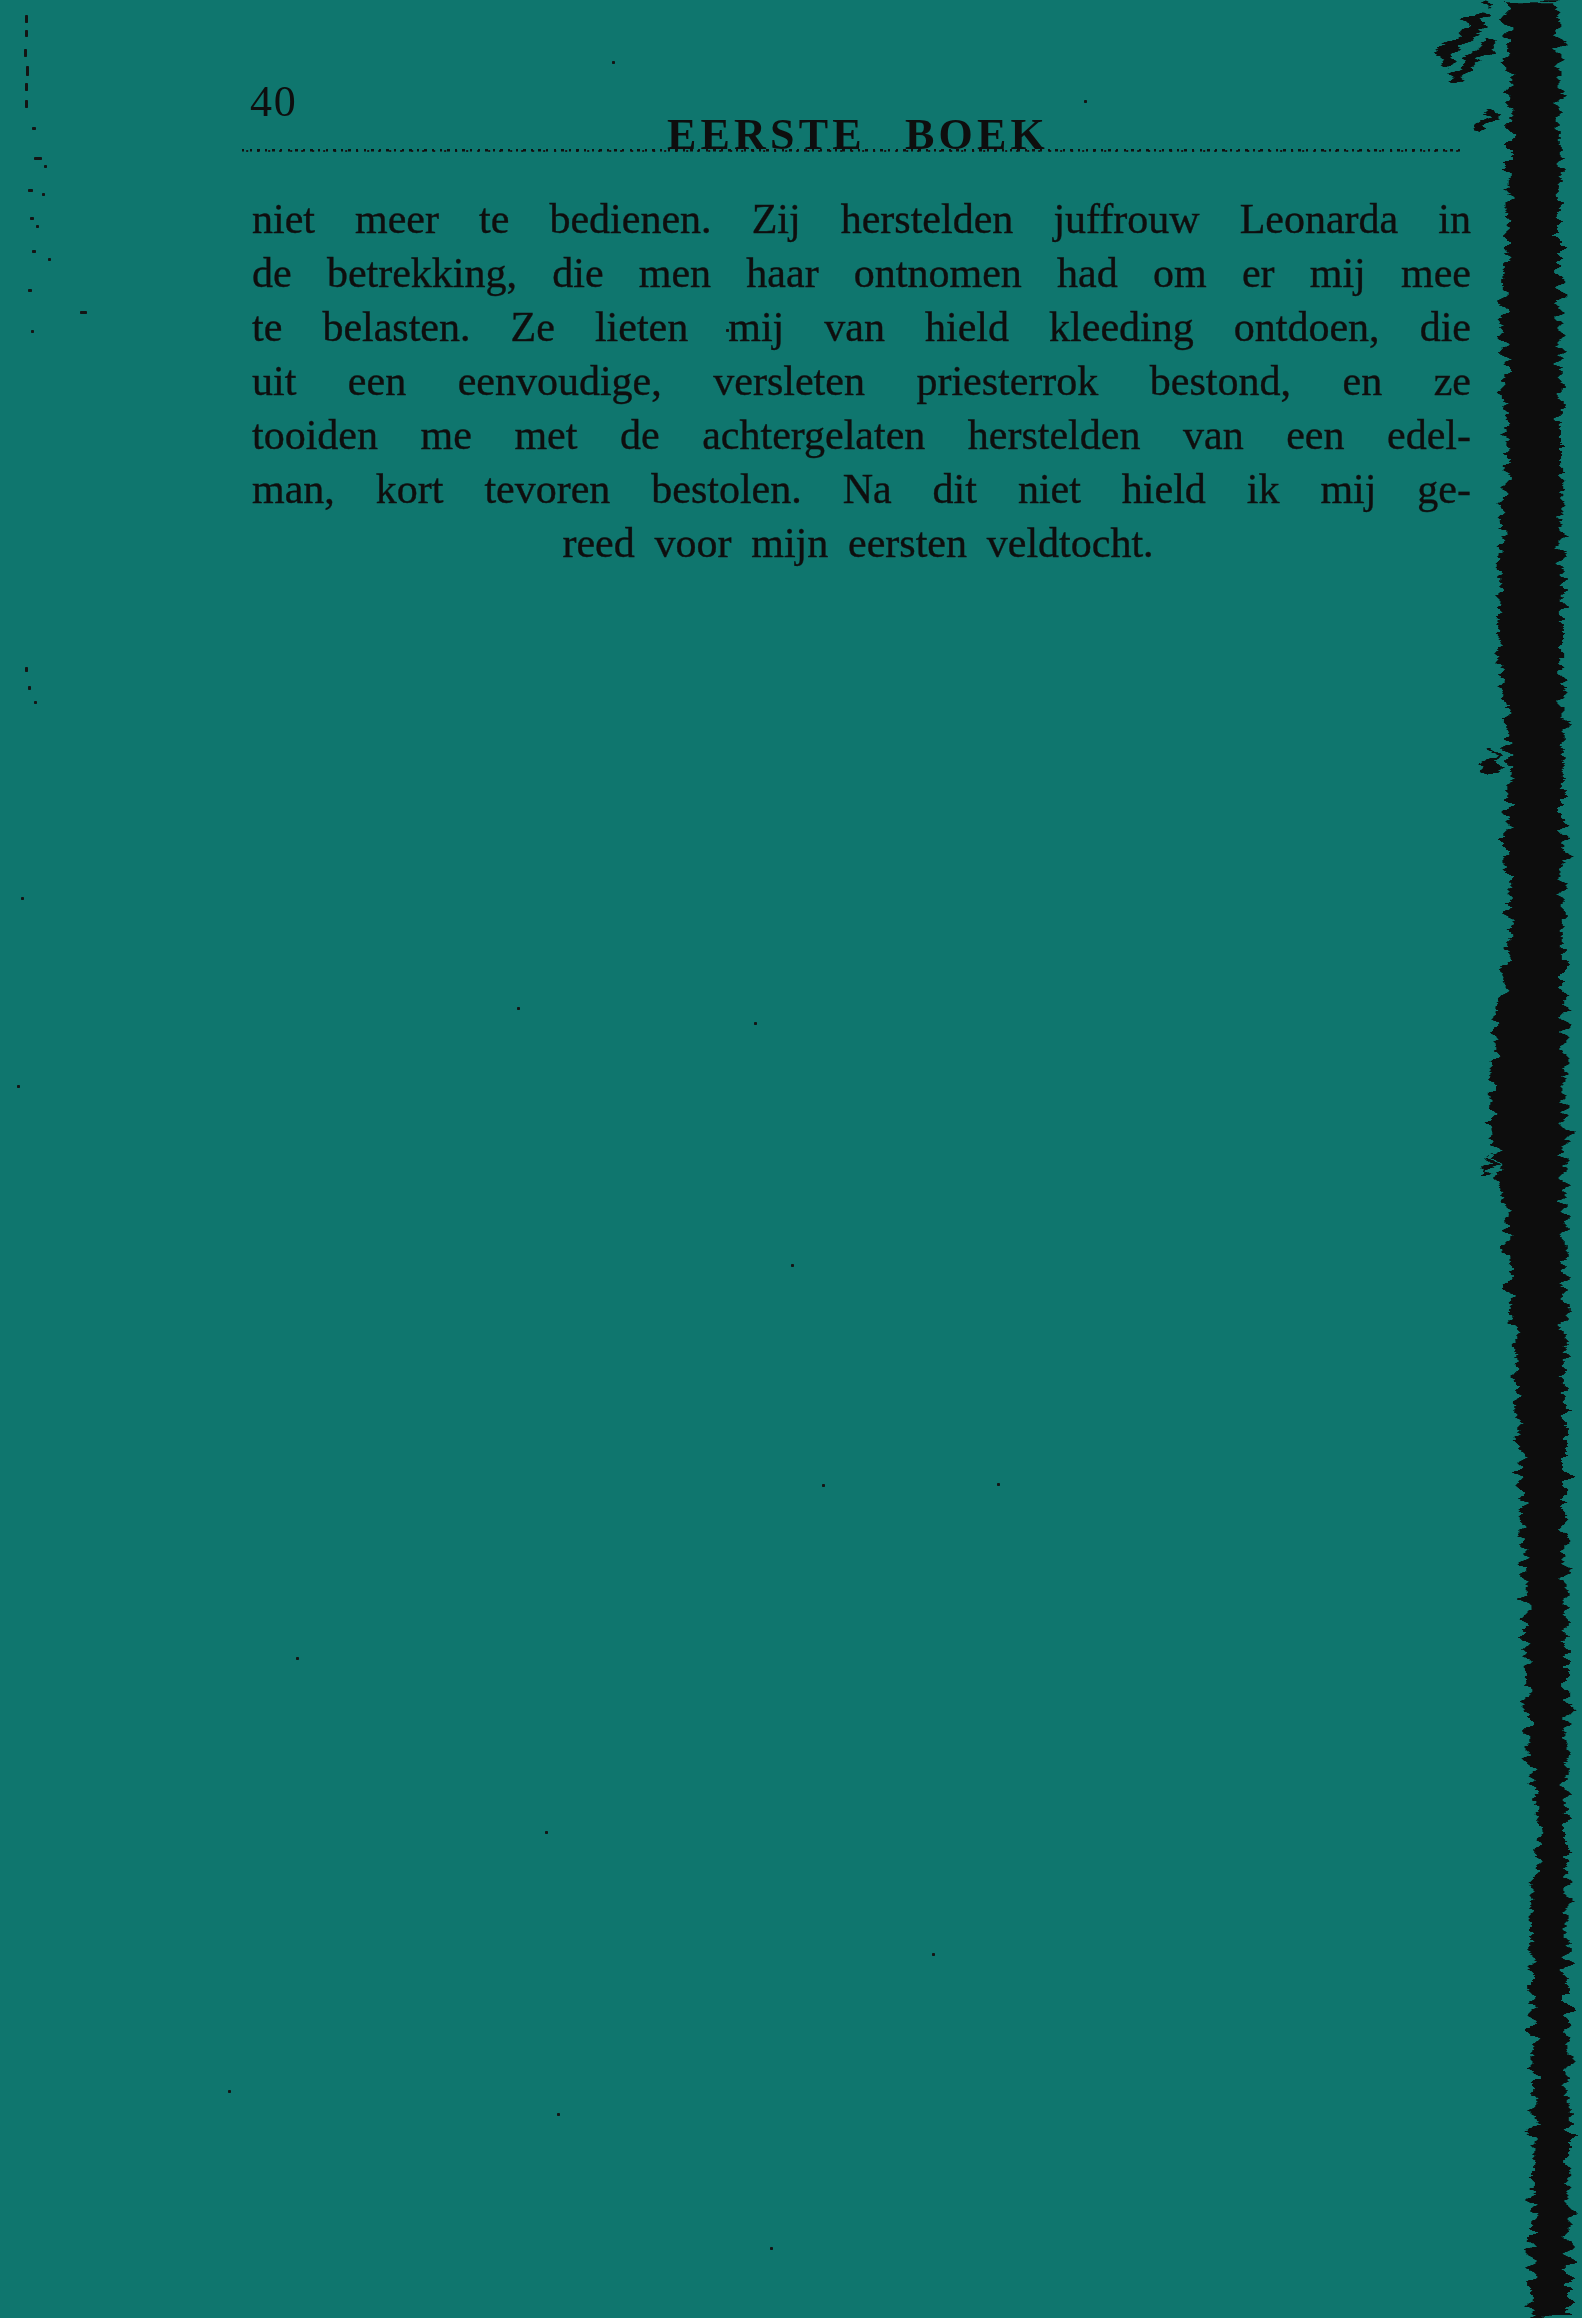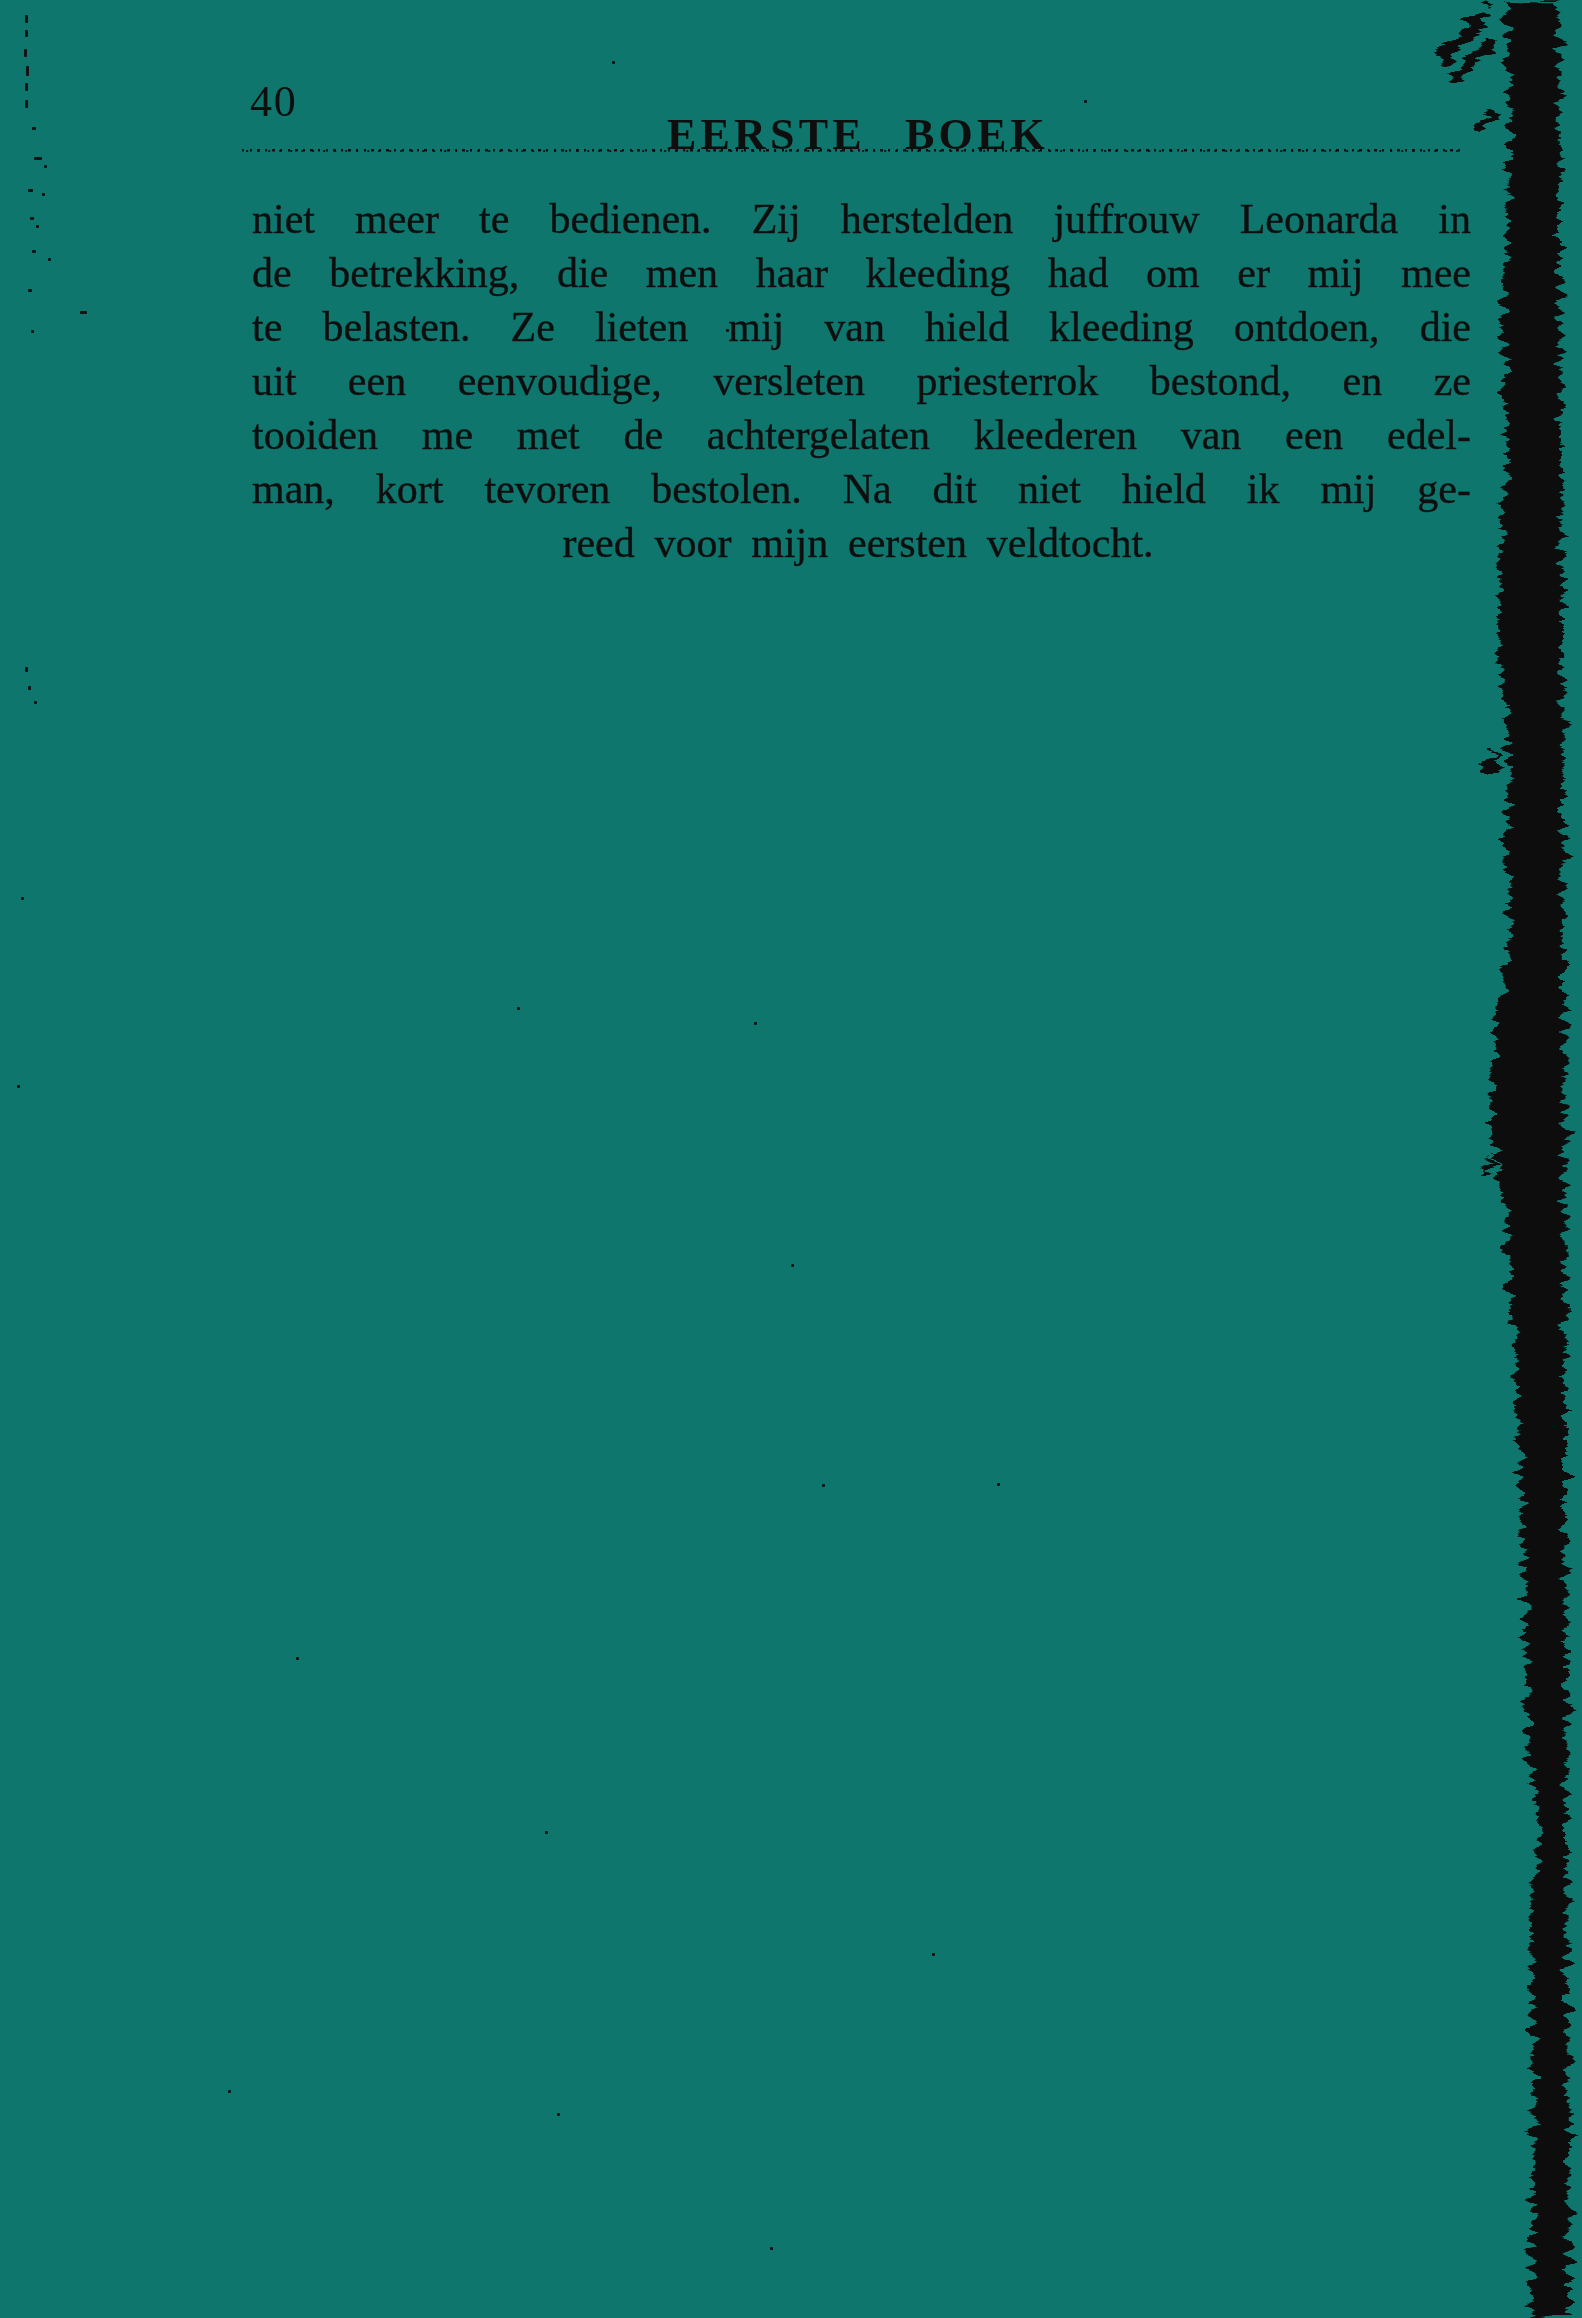--- a/index.html
+++ b/index.html
@@ -98,24 +98,24 @@
 
   <div class="header">
     <span class="pagenum">40</span>
     <span class="title">EERSTE BOEK</span>
   </div>
 
   <div class="rule"></div>
 
   <div class="para">
     <div class="line j">niet meer te bedienen. Zij herstelden juffrouw Leonarda in</div>
-    <div class="line j">de betrekking, die men haar kleeding had om er mij mee</div>
+    <div class="line j">de betrekking, die men haar ontnomen had om er mij mee</div>
     <div class="line j">te belasten. Ze lieten mij van hield kleeding ontdoen, die</div>
     <div class="line j">uit een eenvoudige, versleten priesterrok bestond, en ze</div>
-    <div class="line j">tooiden me met de achtergelaten kleederen van een edel-</div>
+    <div class="line j">tooiden me met de achtergelaten herstelden van een edel-</div>
     <div class="line j">man, kort tevoren bestolen. Na dit niet hield ik mij ge-</div>
     <div class="line last">reed voor mijn eersten veldtocht.</div>
   </div>
 
   <div class="sp" style="left:24.5px;top:15px;width:3.4px;height:8.4px"></div>
   <div class="sp" style="left:25px;top:30px;width:2.5px;height:6.8px"></div>
   <div class="sp" style="left:24px;top:49px;width:3.4px;height:7.6px"></div>
   <div class="sp" style="left:26px;top:66px;width:2.5px;height:10px"></div>
   <div class="sp" style="left:24.5px;top:83px;width:3.4px;height:7.6px"></div>
   <div class="sp" style="left:25px;top:100px;width:2.5px;height:8.4px"></div>

